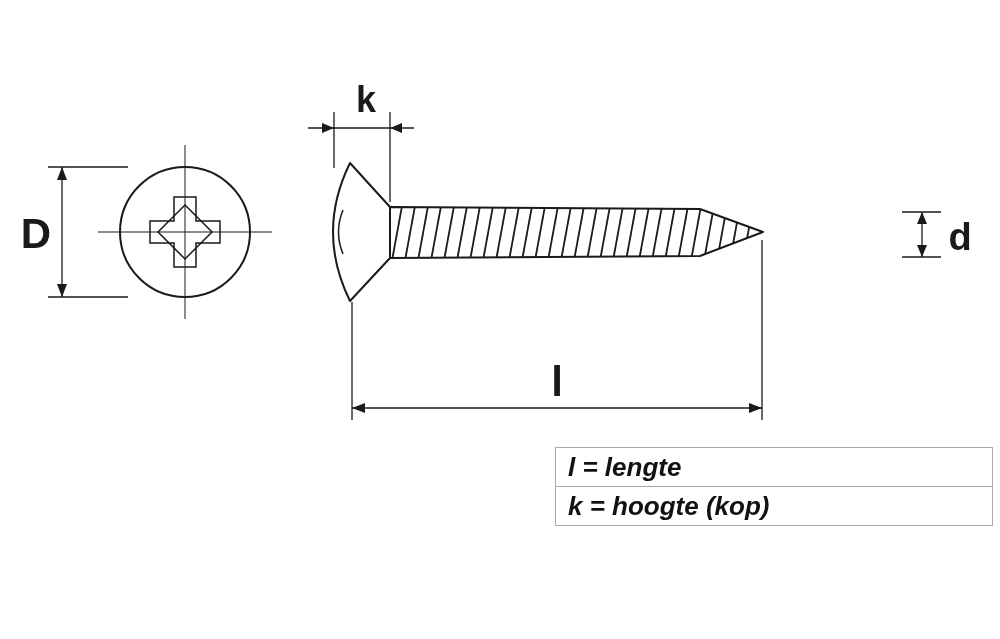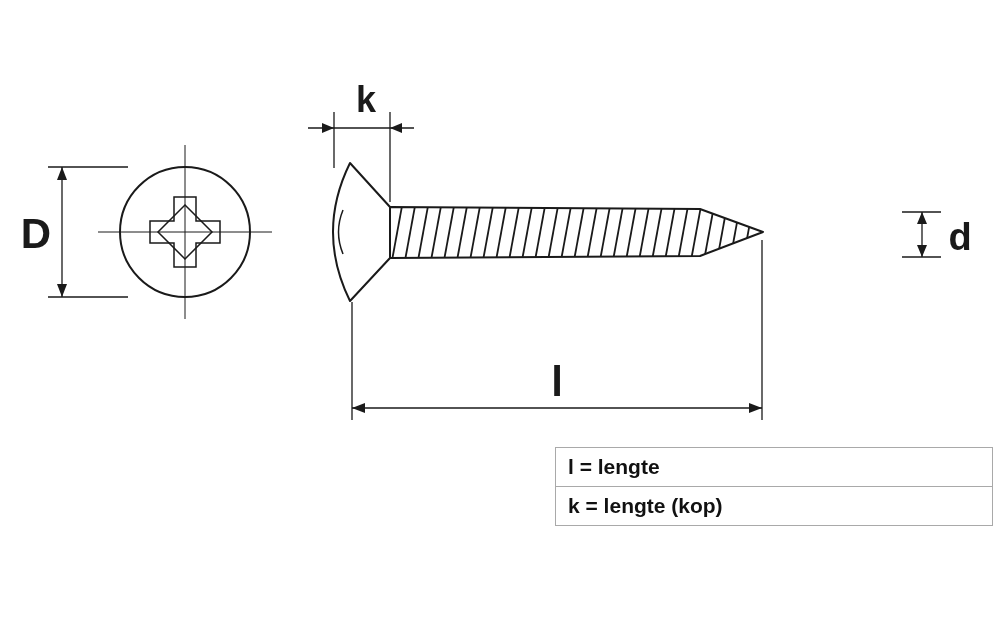--- a/index.html
+++ b/index.html
@@ -21,24 +21,25 @@
     left:555px;top:447px;width:438px;
     background:#fff;
     border:1px solid #a9a9a9;
     box-sizing:border-box;
   }
   .legend-row{
     height:38px;
     line-height:38px;
     border-bottom:1px solid #a9a9a9;
     padding-left:12px;
-    font-size:21px;
+    font-size:26px;
     font-weight:bold;
     color:#111;
     white-space:nowrap;
+    font-style:italic;
   }
   .legend-row:last-child{border-bottom:none;}
 </style>
 </head>
 <body>
 
 <div class="canvas">
 
   <svg class="drawing" width="1000" height="639" viewBox="0 0 1000 639">
 
@@ -83,16 +84,16 @@
     <line x1="352" y1="302" x2="352" y2="420" stroke="#1a1a1a" stroke-width="1.3"></line>
     <line x1="762" y1="240" x2="762" y2="420" stroke="#1a1a1a" stroke-width="1.3"></line>
     <line x1="352" y1="408" x2="762" y2="408" stroke="#1a1a1a" stroke-width="1.3"></line>
     <polygon points="352,408 365,403 365,413" fill="#1a1a1a"></polygon>
     <polygon points="762,408 749,403 749,413" fill="#1a1a1a"></polygon>
     <text x="557" y="396" font-size="42" text-anchor="middle" class="dim-label">l</text>
   </svg>
 
   <div class="legend">
     <div class="legend-row">l = lengte</div>
-    <div class="legend-row">k = lengte (kop)</div>
+    <div class="legend-row">k = hoogte (kop)</div>
   </div>
 
 </div>
 
 </body></html>

